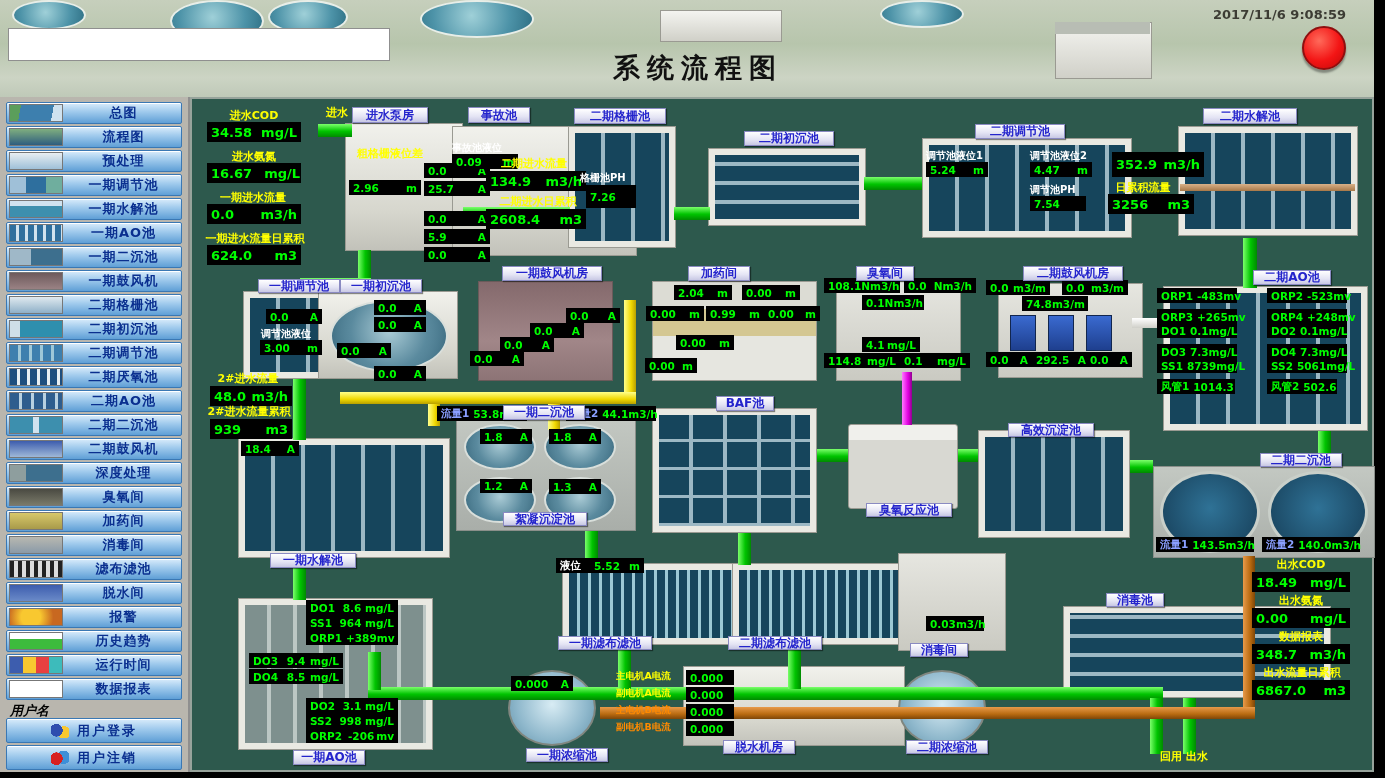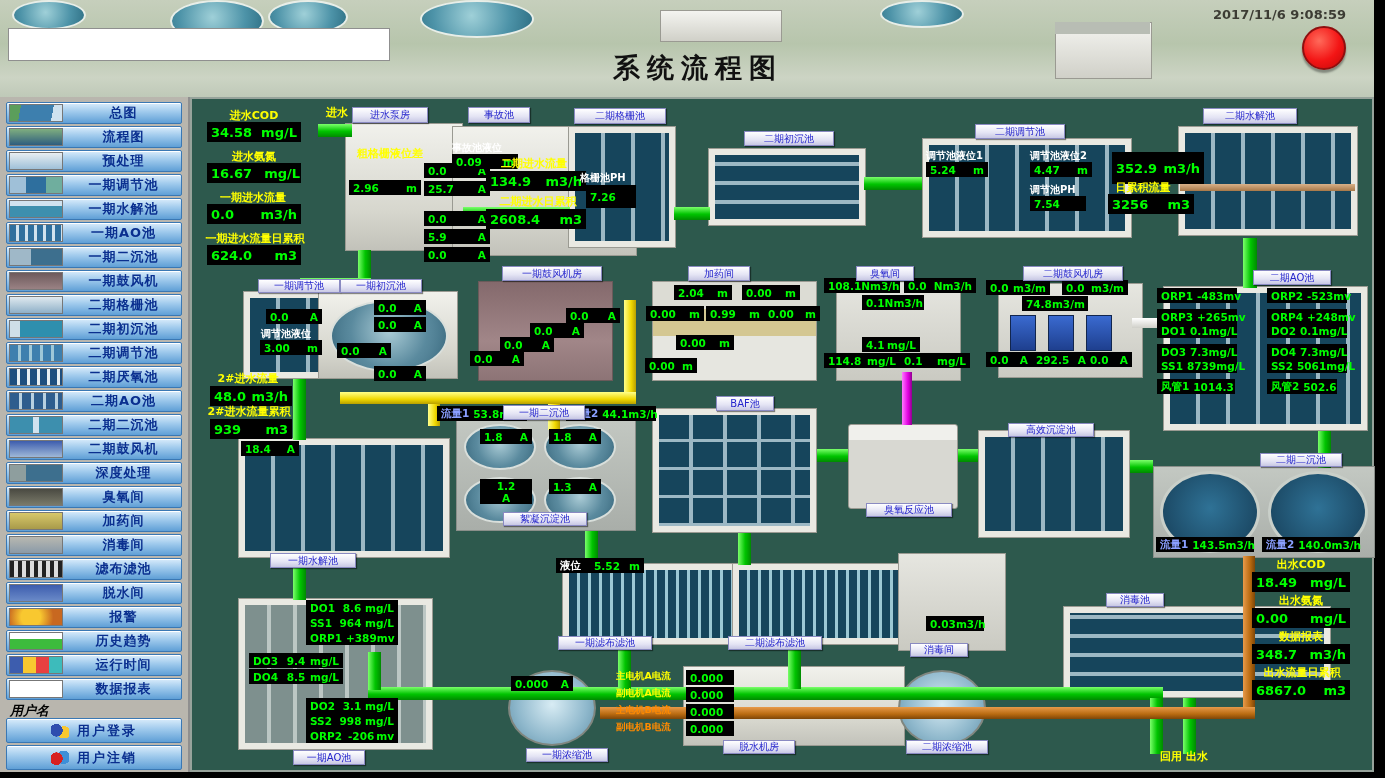--- a/index.html
+++ b/index.html
@@ -77,21 +77,21 @@
   .wt{color:#ffffff;font-weight:bold;font-size:10px;z-index:5;white-space:nowrap;line-height:11px;}
   .vbox{background:#000;display:flex;align-items:center;justify-content:space-between;
     padding:1px 4px;height:15px;z-index:4;font-weight:bold;font-size:10.5px;color:#00ff00;white-space:nowrap;}
   .vbox.big{height:20px;font-size:13px;}
   .vbox .lab{margin-right:4px;}
   .lab.green{color:#00ff00}.lab.white{color:#fff}.lab.blue{color:#8a9fff}
   
   .stbtn{background:linear-gradient(180deg,#ffffff 0%,#e4e4f4 60%,#c8c8e4 100%);
     border:1px solid #8a8ac2;box-shadow:1px 1px 1px rgba(0,0,0,.45);
     display:flex;align-items:center;justify-content:center;
-    color:#2424cc;font-weight:normal;font-size:10px;z-index:6;cursor:pointer;white-space:nowrap;}
+    color:#2424cc;font-weight:bold;font-size:12px;z-index:6;cursor:pointer;white-space:nowrap;}
   
   #frame-right{position:absolute;left:1374px;top:0;width:11px;height:778px;background:#000;}
   #frame-bottom{position:absolute;left:0;top:772px;width:1385px;height:6px;background:#000;}
 </style>
 </head>
 <body>
 
 <div id="page">
 
   <div id="header">
@@ -398,21 +398,21 @@
       </div>
       <div class="abs wt" style="left: 1030px; top: 150px; width: 76px; height: 13px; z-index: 5;">调节池液位2</div>
       <div class="abs vbox" style="left: 1030px; top: 162px; width: 62px; height: 15px; z-index: 4;">
         <span class="val">4.47</span>
         <span class="unit">m</span>
       </div>
       <div class="abs wt" style="left: 1030px; top: 184px; width: 62px; height: 13px; z-index: 5;">调节池PH</div>
       <div class="abs vbox" style="left: 1030px; top: 196px; width: 56px; height: 15px; z-index: 4;">
         <span class="val">7.54</span>
       </div>
-      <div class="abs vbox big" style="left: 1112px; top: 152px; width: 92px; height: 32px; z-index: 4;">
+      <div class="abs vbox big" style="left: 1112px; top: 152px; width: 92px; height: 25px; z-index: 4;">
         <span class="val">352.9</span>
         <span class="unit">m3/h</span>
       </div>
       <div class="abs yt" style="left: 1108px; top: 182px; width: 70px; height: 13px; z-index: 5;">日累积流量</div>
       <div class="abs vbox big" style="left: 1108px; top: 194px; width: 86px; height: 20px; z-index: 4;">
         <span class="val">3256</span>
         <span class="unit">m3</span>
       </div>
       <div class="abs vbox" style="left: 266px; top: 309px; width: 56px; height: 15px; z-index: 4;">
         <span class="val">0.0</span>
@@ -614,21 +614,21 @@
         <span class="unit">m3/h</span>
       </div>
       <div class="abs vbox" style="left: 480px; top: 429px; width: 52px; height: 15px; z-index: 4;">
         <span class="val">1.8</span>
         <span class="unit">A</span>
       </div>
       <div class="abs vbox" style="left: 549px; top: 429px; width: 52px; height: 15px; z-index: 4;">
         <span class="val">1.8</span>
         <span class="unit">A</span>
       </div>
-      <div class="abs vbox" style="left: 480px; top: 479px; width: 52px; height: 25px; z-index: 4; flex-direction: column;">
+      <div class="abs vbox" style="left: 480px; top: 479px; width: 52px; height: 14px; z-index: 4;">
         <span class="val">1.2</span>
         <span class="unit">A</span>
       </div>
       <div class="abs vbox" style="left: 549px; top: 479px; width: 52px; height: 15px; z-index: 4;">
         <span class="val">1.3</span>
         <span class="unit">A</span>
       </div>
       <div class="abs vbox" style="left: 1156px; top: 537px; width: 98px; height: 15px; z-index: 4;">
         <span class="lab blue">流量1</span>
         <span class="val">143.5</span>

